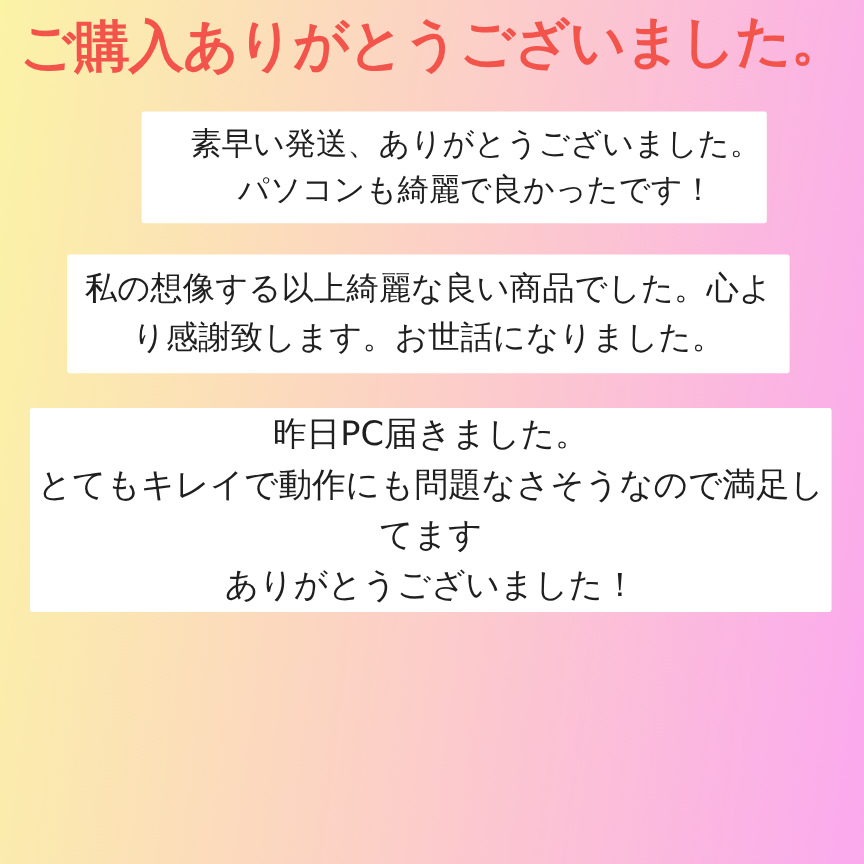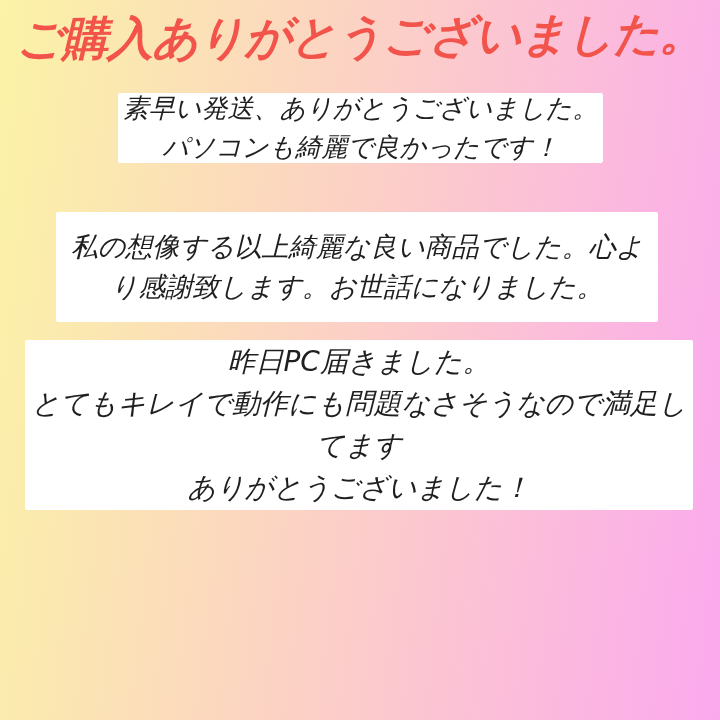--- a/index.html
+++ b/index.html
@@ -6,21 +6,20 @@
     margin: 0;
     padding: 0;
   }
   .page {
     position: relative;
     width: 720px;
     height: 720px;
     overflow: hidden;
     background: linear-gradient(97deg, #fbf3a6 0%, #fcd0c6 48%, #fba9ee 100%);
     font-family: "DejaVu Sans", "Liberation Sans", sans-serif;
-    font-style: italic;
   }
   .title {
     position: absolute;
     top: 6px;
     left: 0;
     width: 720px;
     margin: 0;
     text-align: center;
     font-size: 46px;
     font-weight: 900;
@@ -37,23 +36,23 @@
     align-items: center;
     justify-content: center;
   }
   .card p {
     margin: 0;
     width: 100%;
     text-align: center;
     color: #1f1f1f;
     white-space: pre-line;
   }
-  .card-1 { left: 118px; top: 93px;  width: 485px; height: 70px; }
+  .card-1 { left: 118px; top: 93px;  width: 485px; height: 93px; padding-left: 36px; }
   .card-1 p { font-size: 26px; line-height: 1.5; }
-  .card-2 { left: 56px;  top: 212px; width: 602px; height: 110px; }
+  .card-2 { left: 56px;  top: 212px; width: 602px; height: 99px; }
   .card-2 p { font-size: 27px; line-height: 1.5; }
   .card-3 { left: 25px;  top: 340px; width: 668px; height: 170px; }
   .card-3 p { font-size: 28px; line-height: 1.5; }
   .card-4 { left: 25px;  top: 523px; width: 668px; height: 177px; }
   .card-4 p { font-size: 26px; line-height: 1.32; }
 </style>
 </head>
 <body>
 
 <div class="page">

